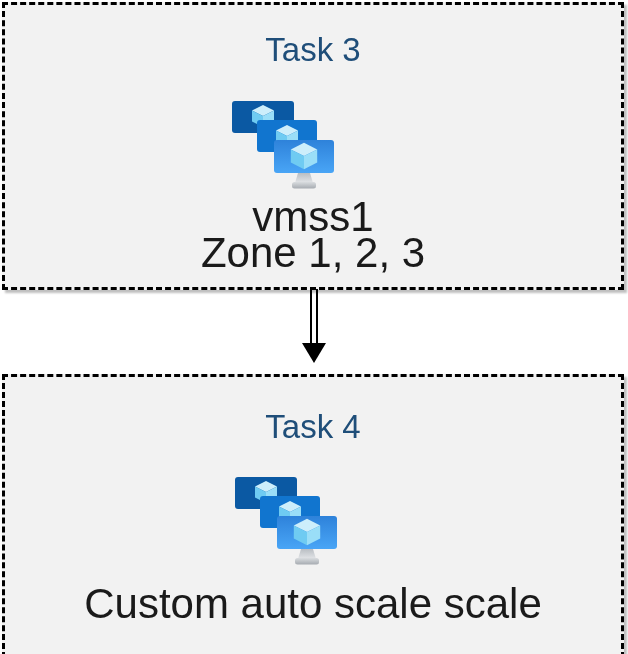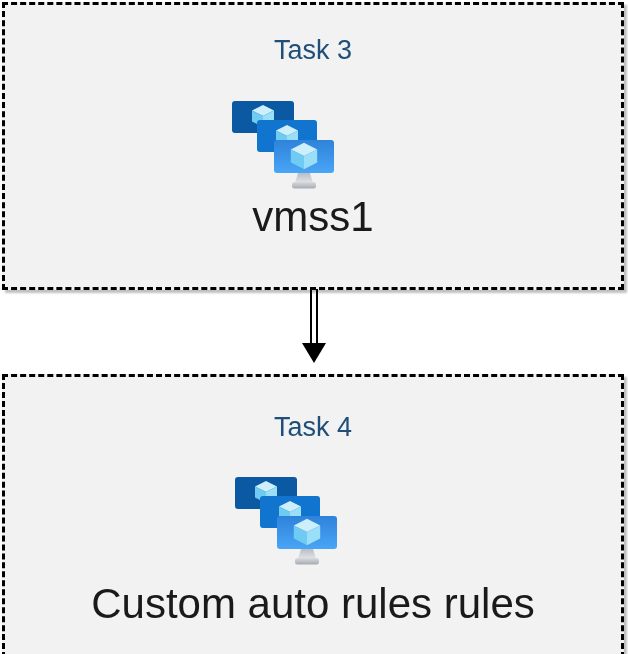--- a/index.html
+++ b/index.html
@@ -14,21 +14,21 @@
     position:absolute;left:2px;width:622px;
     box-sizing:border-box;
     background:var(--box-bg,#f2f2f2);
     border:3px dashed var(--box-border,#000000);
     box-shadow:3px 3px 2px rgba(0,0,0,0.25);
   }
   .box-top{top:2px;height:288px;}
   .box-bottom{top:374px;height:293px;}
   .task-title{
     position:absolute;left:0;right:0;text-align:center;
-    font-size:27px;line-height:36px;
+    font-size:33px;line-height:36px;
     color:var(--title-text,#1f4e79);
   }
   .box-top .task-title{top:27px;}
   .box-bottom .task-title{top:32px;}
   .vmss-icon{position:absolute;width:104px;height:89px;}
   .box-top .vmss-icon{left:227px;top:96px;}
   .box-bottom .vmss-icon{left:230px;top:100px;}
   .task-lines{
     position:absolute;left:0;right:0;text-align:center;
     font-size:42px;line-height:36px;
@@ -76,32 +76,33 @@
     </defs>
   </svg>
 
   <div class="task-box box-top">
     <div class="task-title">Task 3</div>
     <svg class="vmss-icon" viewBox="0 0 104 89">
       <use href="#vmss"></use>
     </svg>
     <div class="task-lines">
       <div>vmss1</div>
+      <div>Zone 1, 2, 3</div>
     </div>
   </div>
 
   <svg class="connector" viewBox="0 0 28 74">
     <line x1="11" y1="0" x2="11" y2="56" stroke="#000000" stroke-width="2"></line>
     <line x1="17" y1="0" x2="17" y2="56" stroke="#000000" stroke-width="2"></line>
     <polygon points="2,54 26,54 14,74" fill="#000000"></polygon>
   </svg>
 
   <div class="task-box box-bottom">
     <div class="task-title">Task 4</div>
     <svg class="vmss-icon" viewBox="0 0 104 89">
       <use href="#vmss"></use>
     </svg>
     <div class="task-lines">
-      <div>Custom auto rules rules</div>
+      <div>Custom auto scale scale</div>
     </div>
   </div>
 
 </div>
 
 </body></html>

